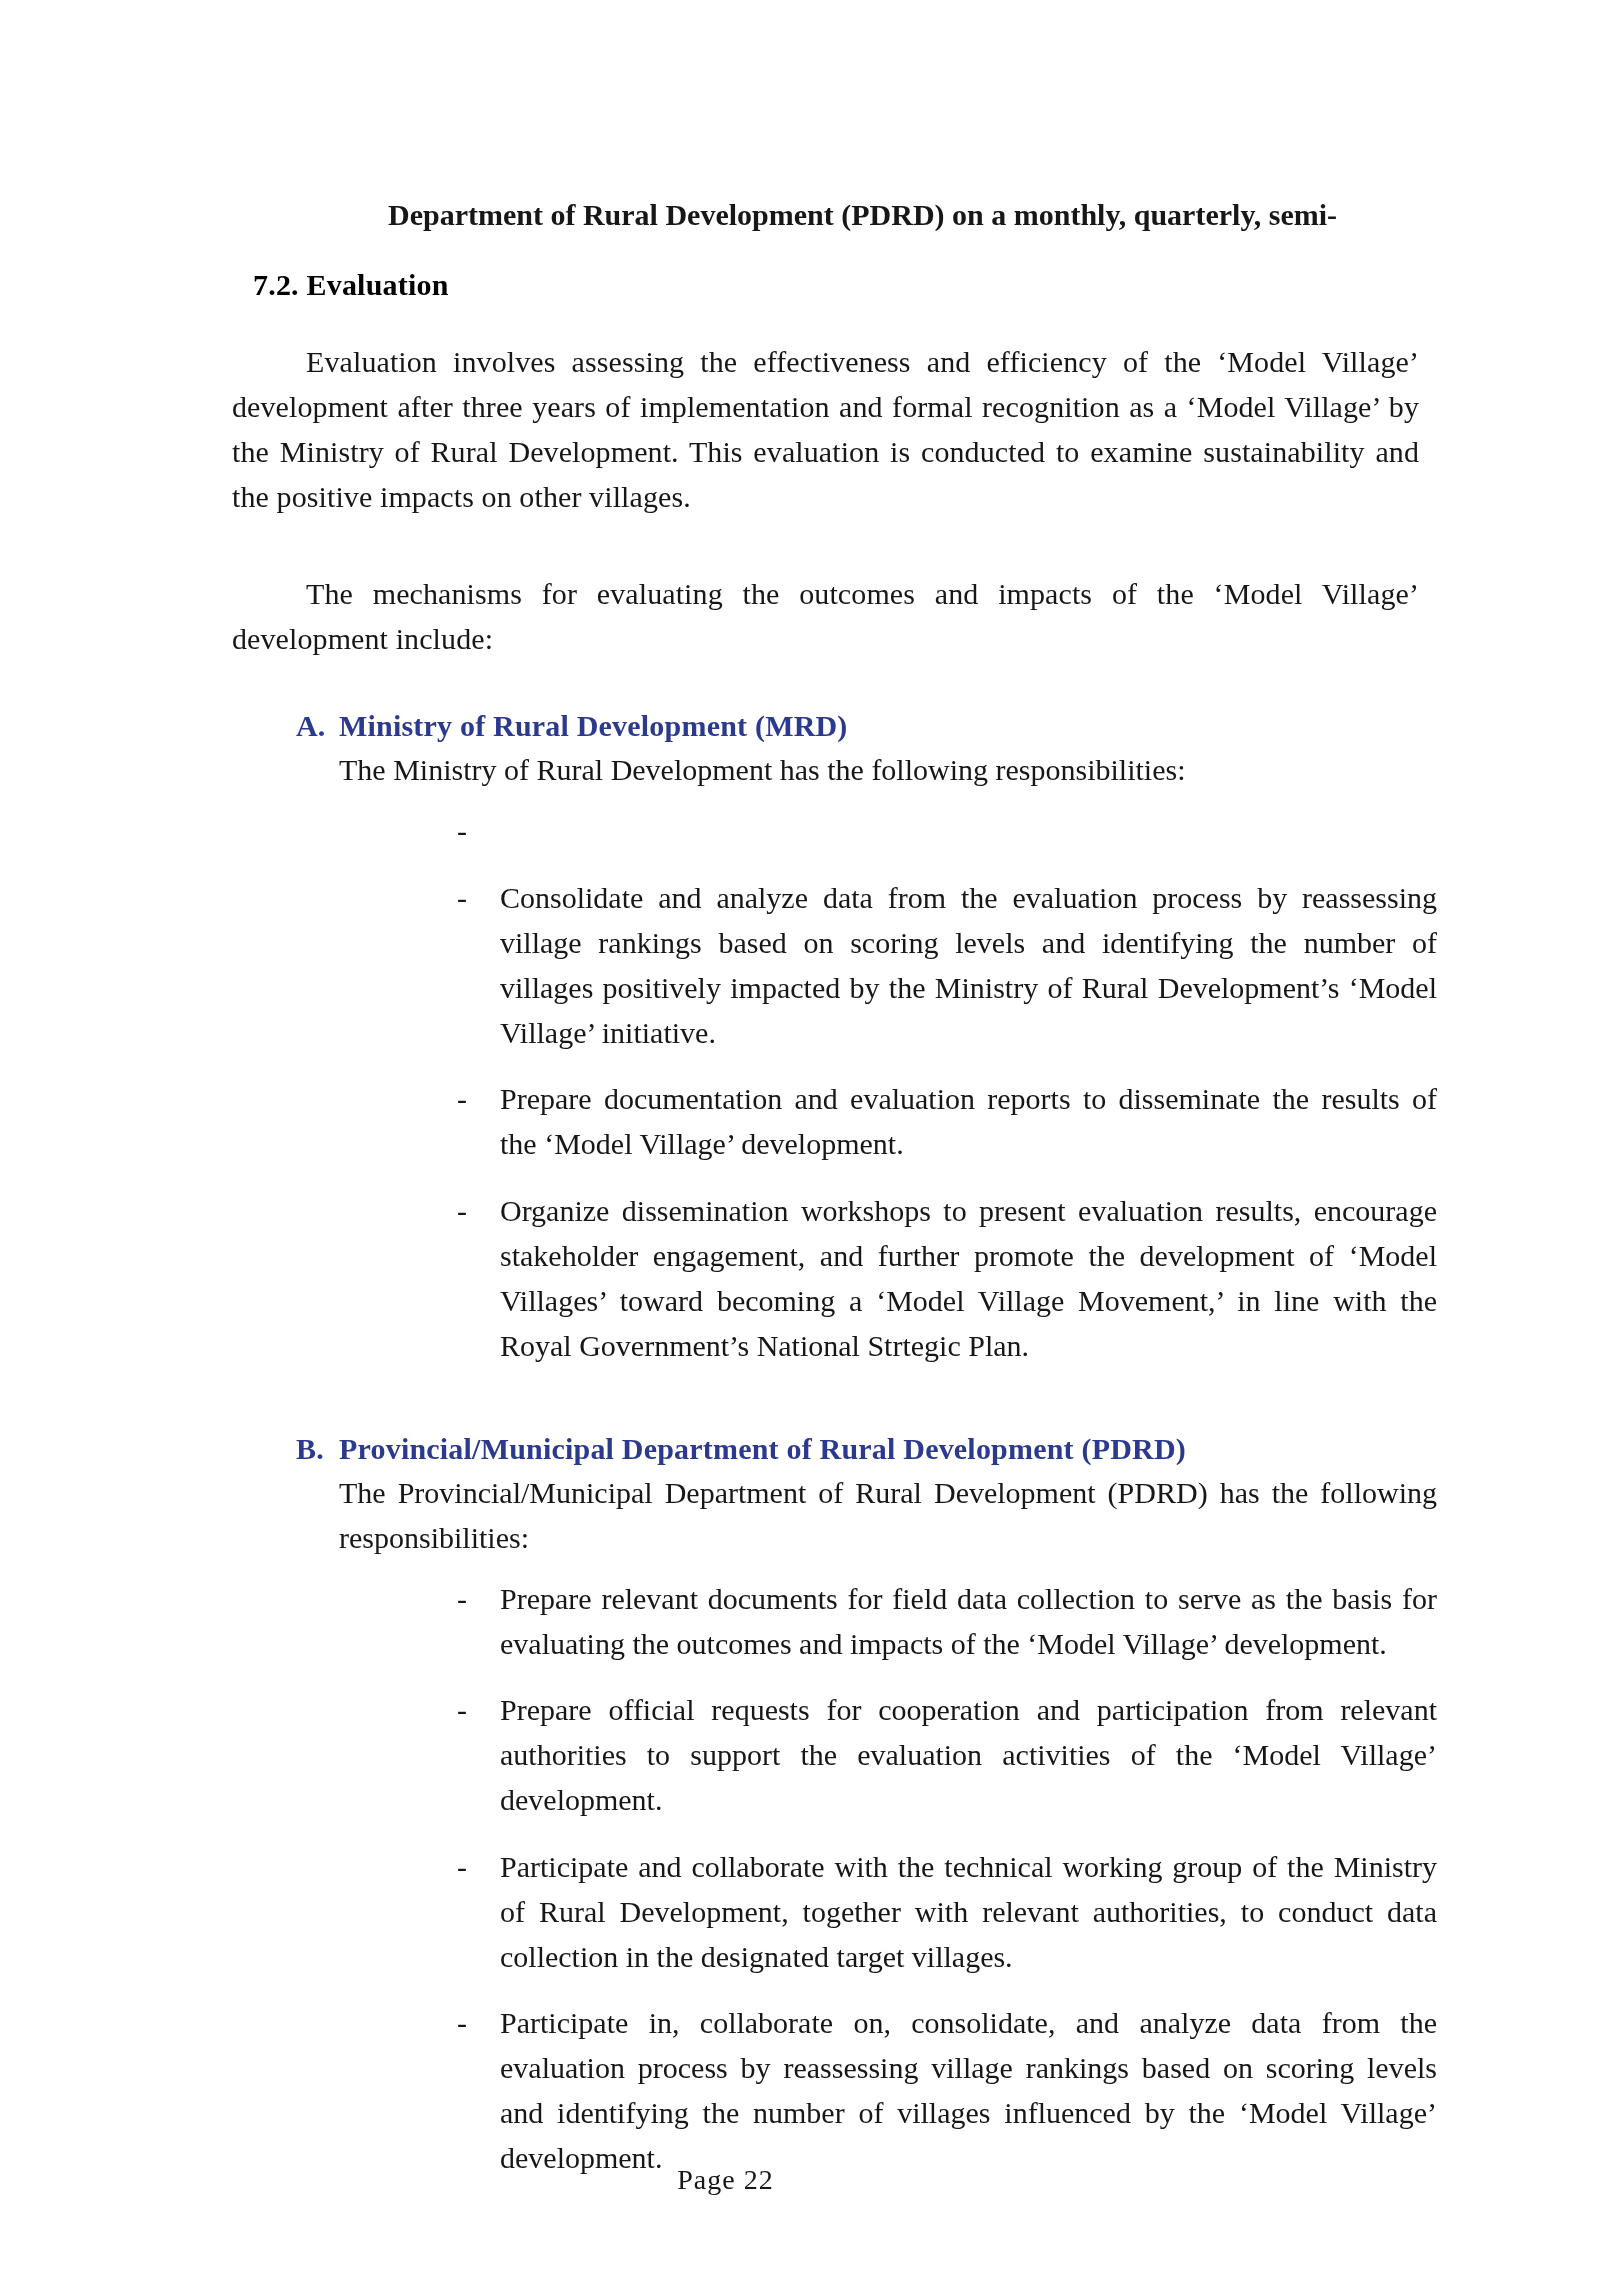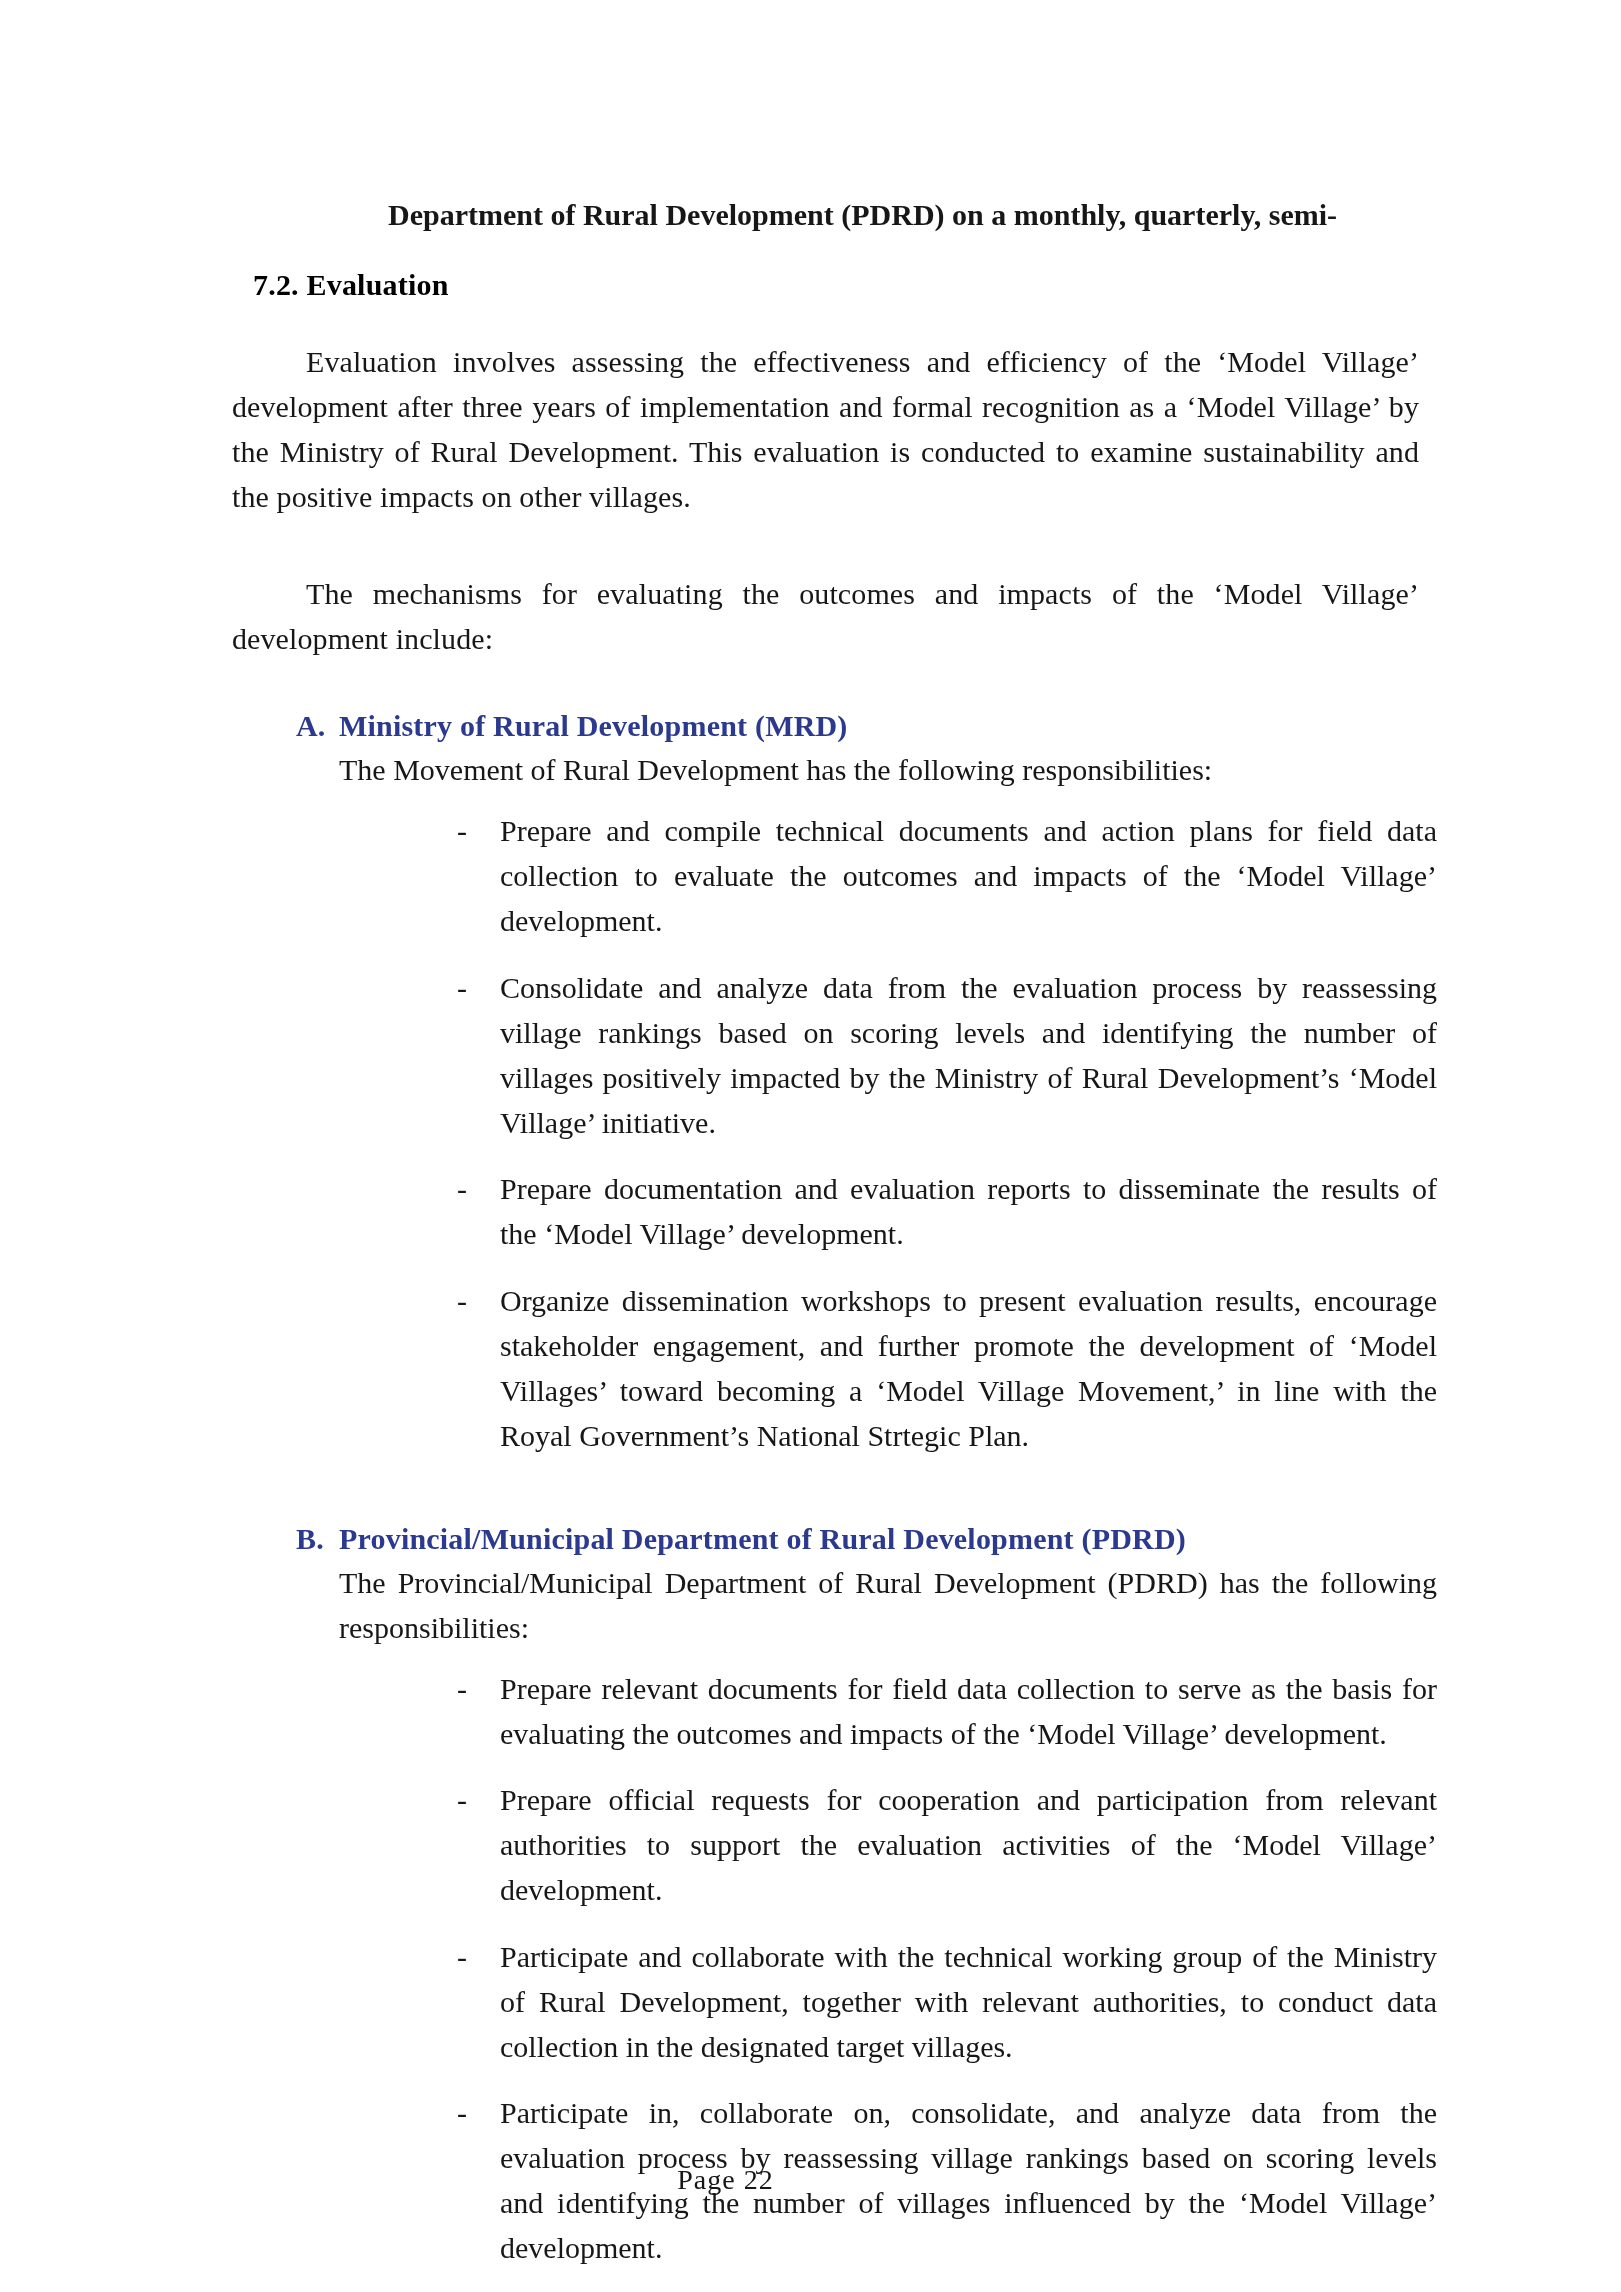--- a/index.html
+++ b/index.html
@@ -157,28 +157,27 @@
     <p class="para indent">The mechanisms for evaluating the outcomes and impacts of the ‘Model Village’ development include:</p>
 
     <div class="gap-md"></div>
 
     <div>
       <h3 class="h-alpha">
         <span class="marker">A.</span>
         <span class="htext">Ministry of Rural Development (MRD)</span>
       </h3>
 
-      <p class="sub-intro">The Movement of Rural Development has the following responsibilities:</p>
+      <p class="sub-intro">The Ministry of Rural Development has the following responsibilities:</p>
 
       <div class="gap-sm"></div>
 
       <ul class="bullets">
         <li>
           <span class="dash">-</span>
-          <span class="btext">Prepare and compile technical documents and action plans for field data collection to evaluate the outcomes and impacts of the ‘Model Village’ development.</span>
         </li>
         <li>
           <span class="dash">-</span>
           <span class="btext">Consolidate and analyze data from the evaluation process by reassessing village rankings based on scoring levels and identifying the number of villages positively impacted by the Ministry of Rural Development’s ‘Model Village’ initiative.</span>
         </li>
         <li>
           <span class="dash">-</span>
           <span class="btext">Prepare documentation and evaluation reports to disseminate the results of the ‘Model Village’ development.</span>
         </li>
         <li>

